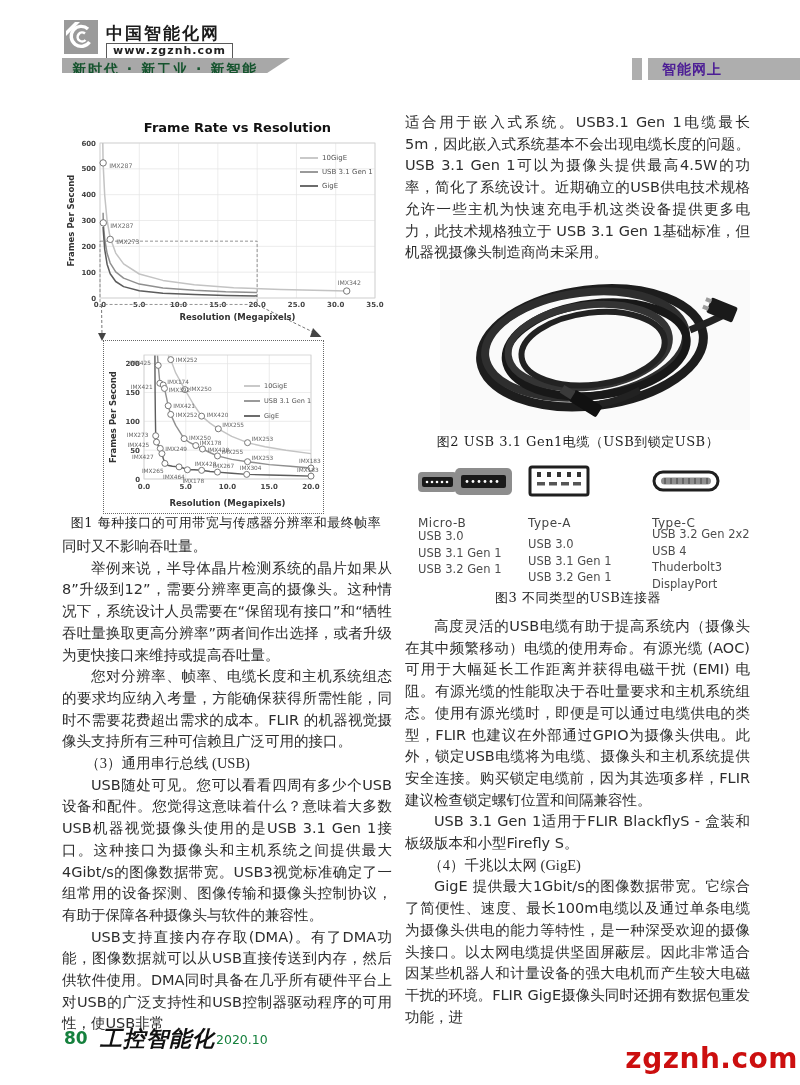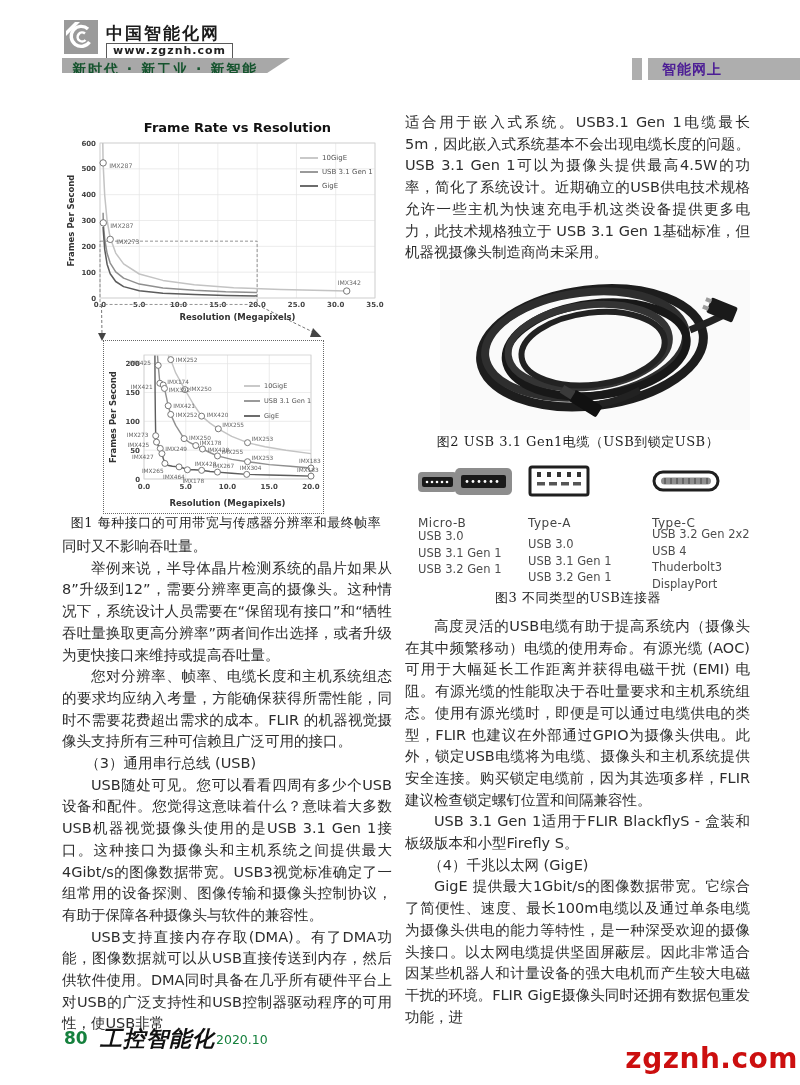--- a/index.html
+++ b/index.html
@@ -25,21 +25,21 @@
   .caption{font-family:"DejaVu Serif","Liberation Serif",serif;font-size:13px;color:#1f1f1f;
            letter-spacing:0.5px;text-align:center;}
   .cap1{position:absolute;left:62px;top:514px;width:328px;}
   .cap2{position:absolute;left:406px;top:433px;width:344px;}
   .cap3{position:absolute;left:406px;top:589px;width:344px;}
   
   .textcol{position:absolute;font-size:14.5px;line-height:21.7px;text-align:justify;color:#2d2d2d;}
   .textcol p{margin:0;}
   .textcol p.para{text-indent:2em;}
   .textcol p.cont{text-indent:0;}
-  .textcol p.head{text-indent:1.6em;}
+  .textcol p.head{text-indent:1.6em;font-family:Liberation Serif, serif;}
   #left-paragraphs{left:62px;top:536px;width:330px;}
   #right-block1{left:405px;top:112px;width:345px;}
   #right-block2{left:405px;top:616px;width:345px;}
   
   .photo{position:absolute;left:440px;top:270px;width:310px;height:160px;}
   
   .connectors{position:absolute;left:406px;top:460px;width:344px;height:128px;}
   .conn-col{position:absolute;top:0;}
   .conn-icon{position:absolute;left:0;}
   .conn-label{position:absolute;left:0;top:40px;font-size:12px;font-weight:400;color:#454545;letter-spacing:0.5px;margin-top:16px;}

